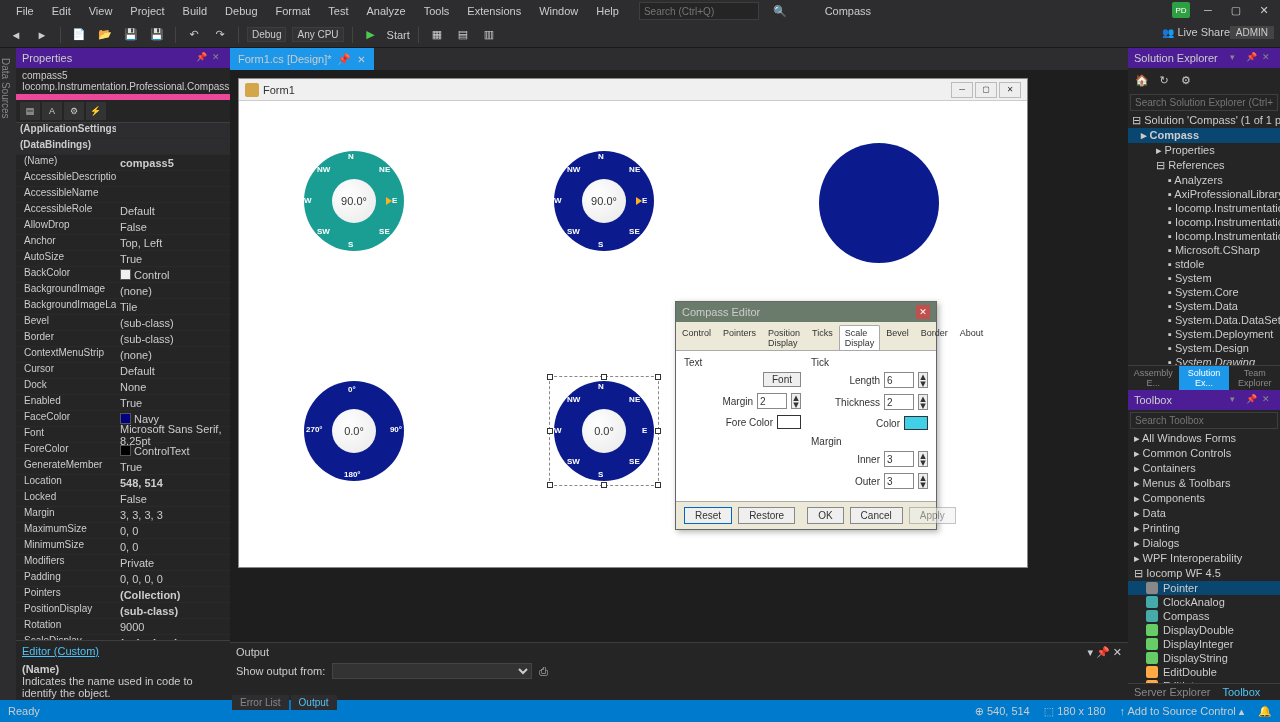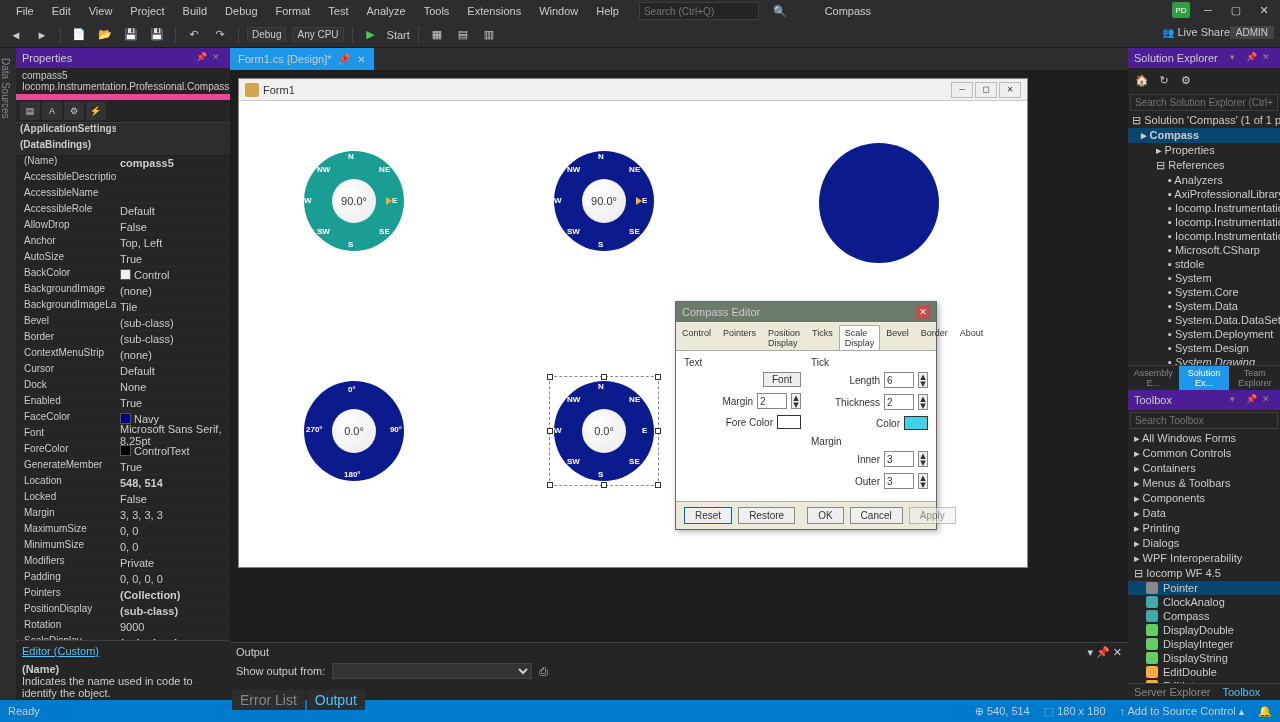--- a/index.html
+++ b/index.html
@@ -73,21 +73,21 @@
 .dlg-body button{font-size:10px;padding:1px 8px;background:#efefef;border:1px solid #888;color:#333}
 .cswatch{width:24px;height:14px;border:1px solid #333;display:inline-block}
 .dlg-btns{background:#ece9d8;padding:5px 8px;display:flex;gap:6px;border-top:1px solid #aaa}
 .dlg-btns button{font-size:10px;padding:2px 10px;background:#efefef;border:1px solid #888;color:#333}
 .dlg-btns .gap{flex:1}
 .output{height:58px;background:#252526;border-top:1px solid #3e3e40}
 .out-hdr{height:18px;display:flex;align-items:center;padding:0 6px;justify-content:space-between;font-size:11px}
 .out-row{display:flex;align-items:center;padding:2px 6px;gap:7px;font-size:10px;color:#aaa}
 .out-row select{background:#333;border:1px solid #444;width:200px;height:16px;font-size:10px;color:#ccc}
 .out-tabs{position:absolute;bottom:12px;left:232px;display:flex;gap:2px}
-.out-tabs span{padding:2px 8px;font-size:14px;color:#888;background:#2d2d30}
+.out-tabs span{padding:2px 8px;font-size:10px;color:#888;background:#2d2d30}
 .out-tabs span.active{color:#4fc3f7}
 .right{width:152px;background:#252526;display:flex;flex-direction:column}
 .sol-tree{flex:1;overflow:auto;font-size:10px}
 .sol-search{margin:2px;border:1px solid #3e3e40;background:#252526;padding:2px 4px;font-size:10px;color:#888}
 .tree-item{padding:1px 4px;display:flex;align-items:center;gap:4px;white-space:nowrap;overflow:hidden}
 .tree-item.sel{background:#094771;color:#fff}
 .sol-tabs{display:flex;border-top:1px solid #3e3e40}
 .sol-tabs span{flex:1;padding:2px 4px;font-size:9px;color:#888;text-align:center}
 .sol-tabs span.active{background:#1c97ea;color:#fff}
 .toolbox{flex:1;overflow:auto;font-size:10px}

